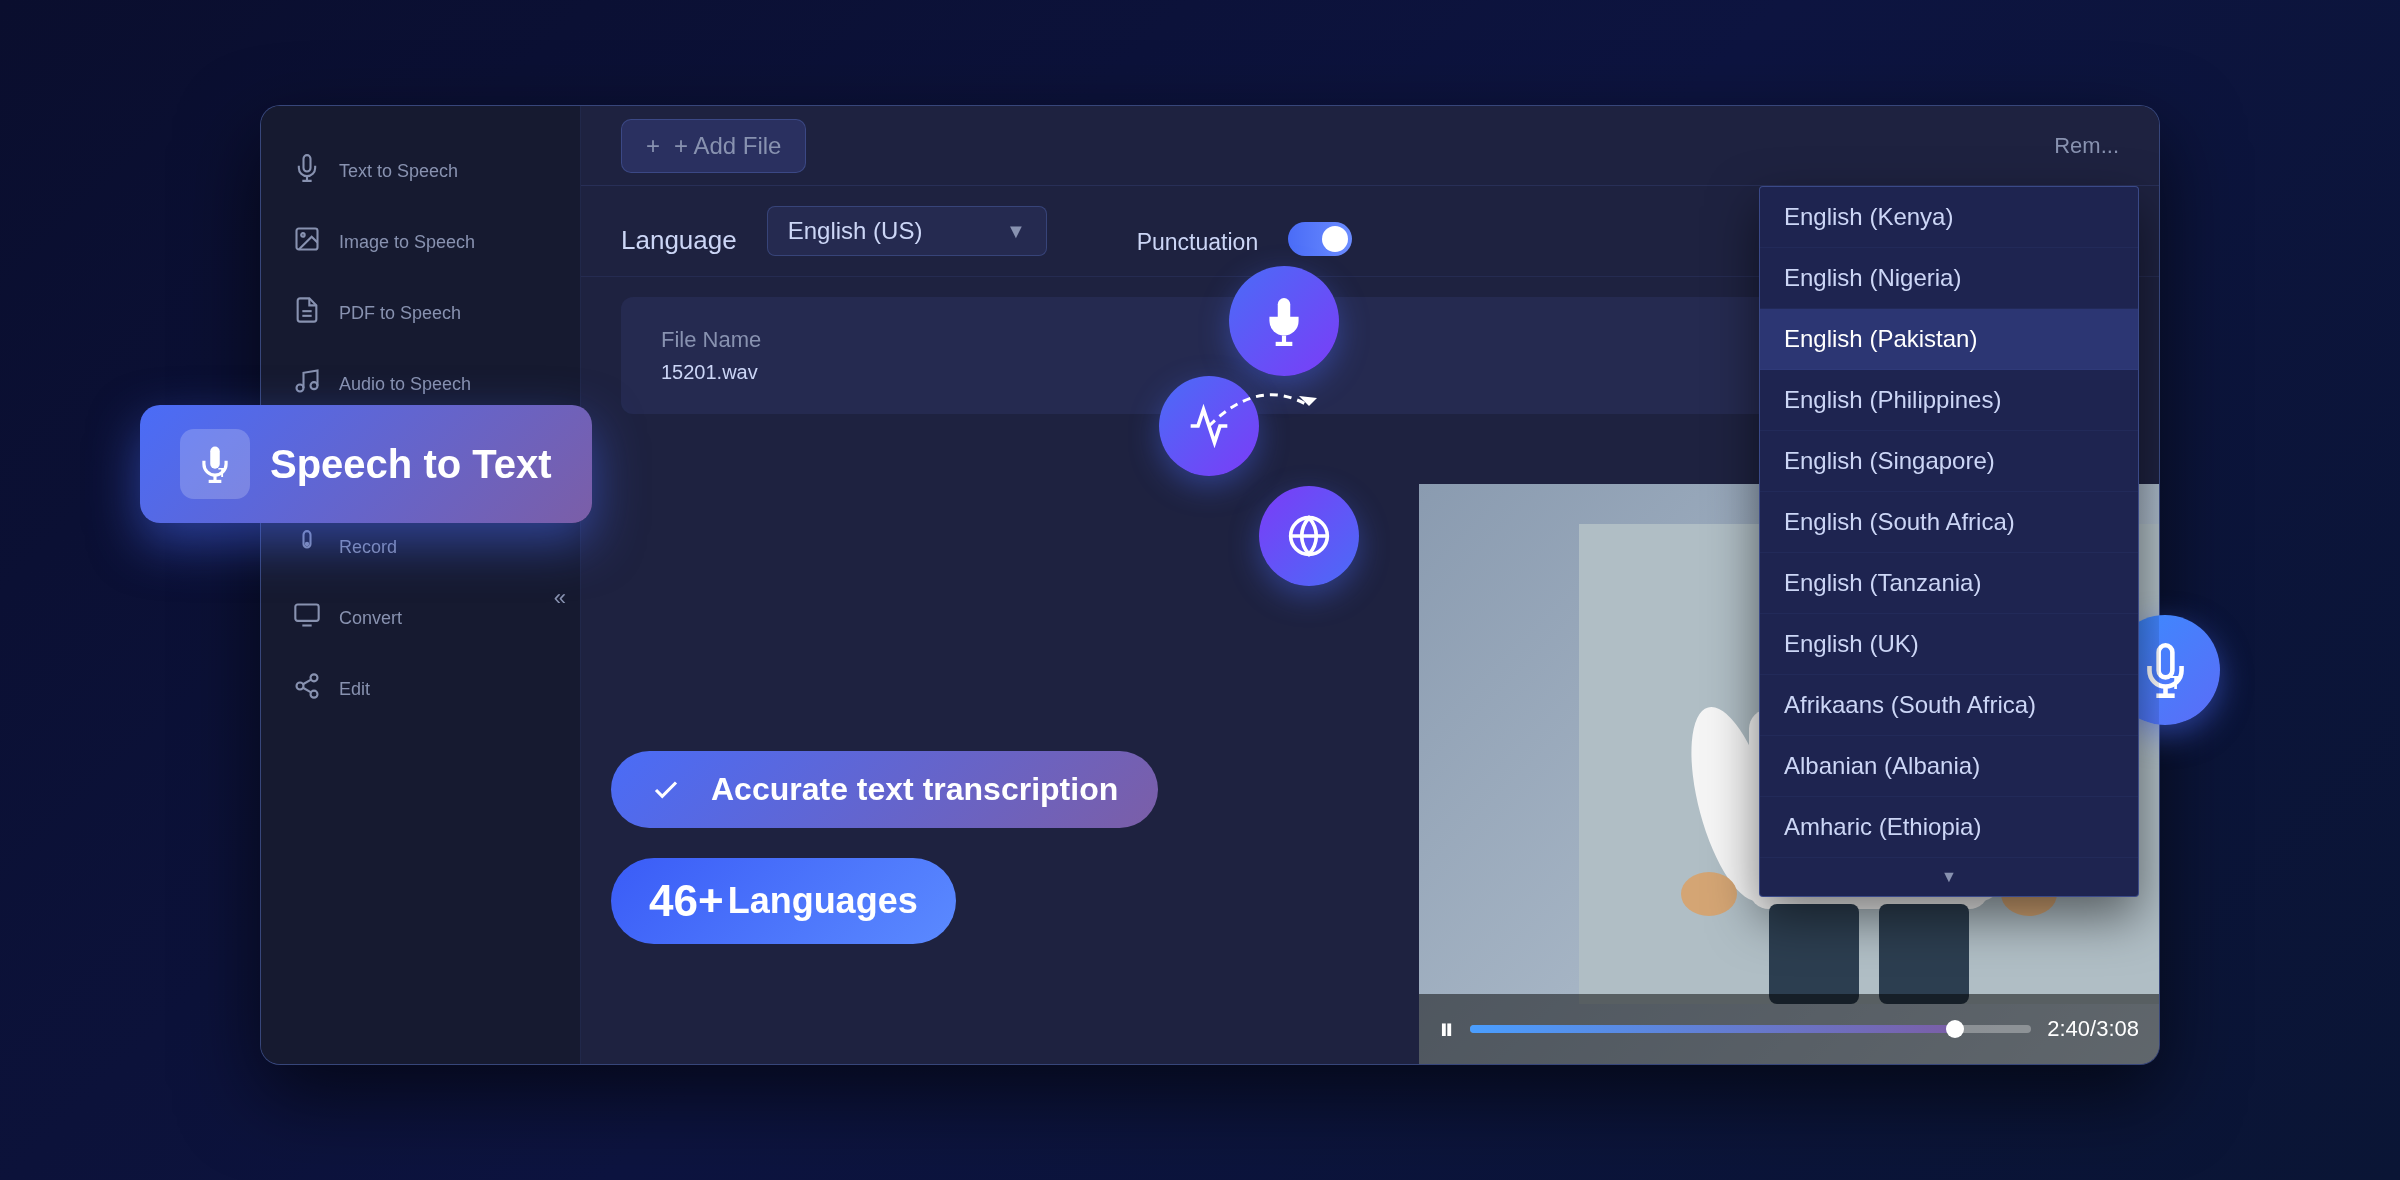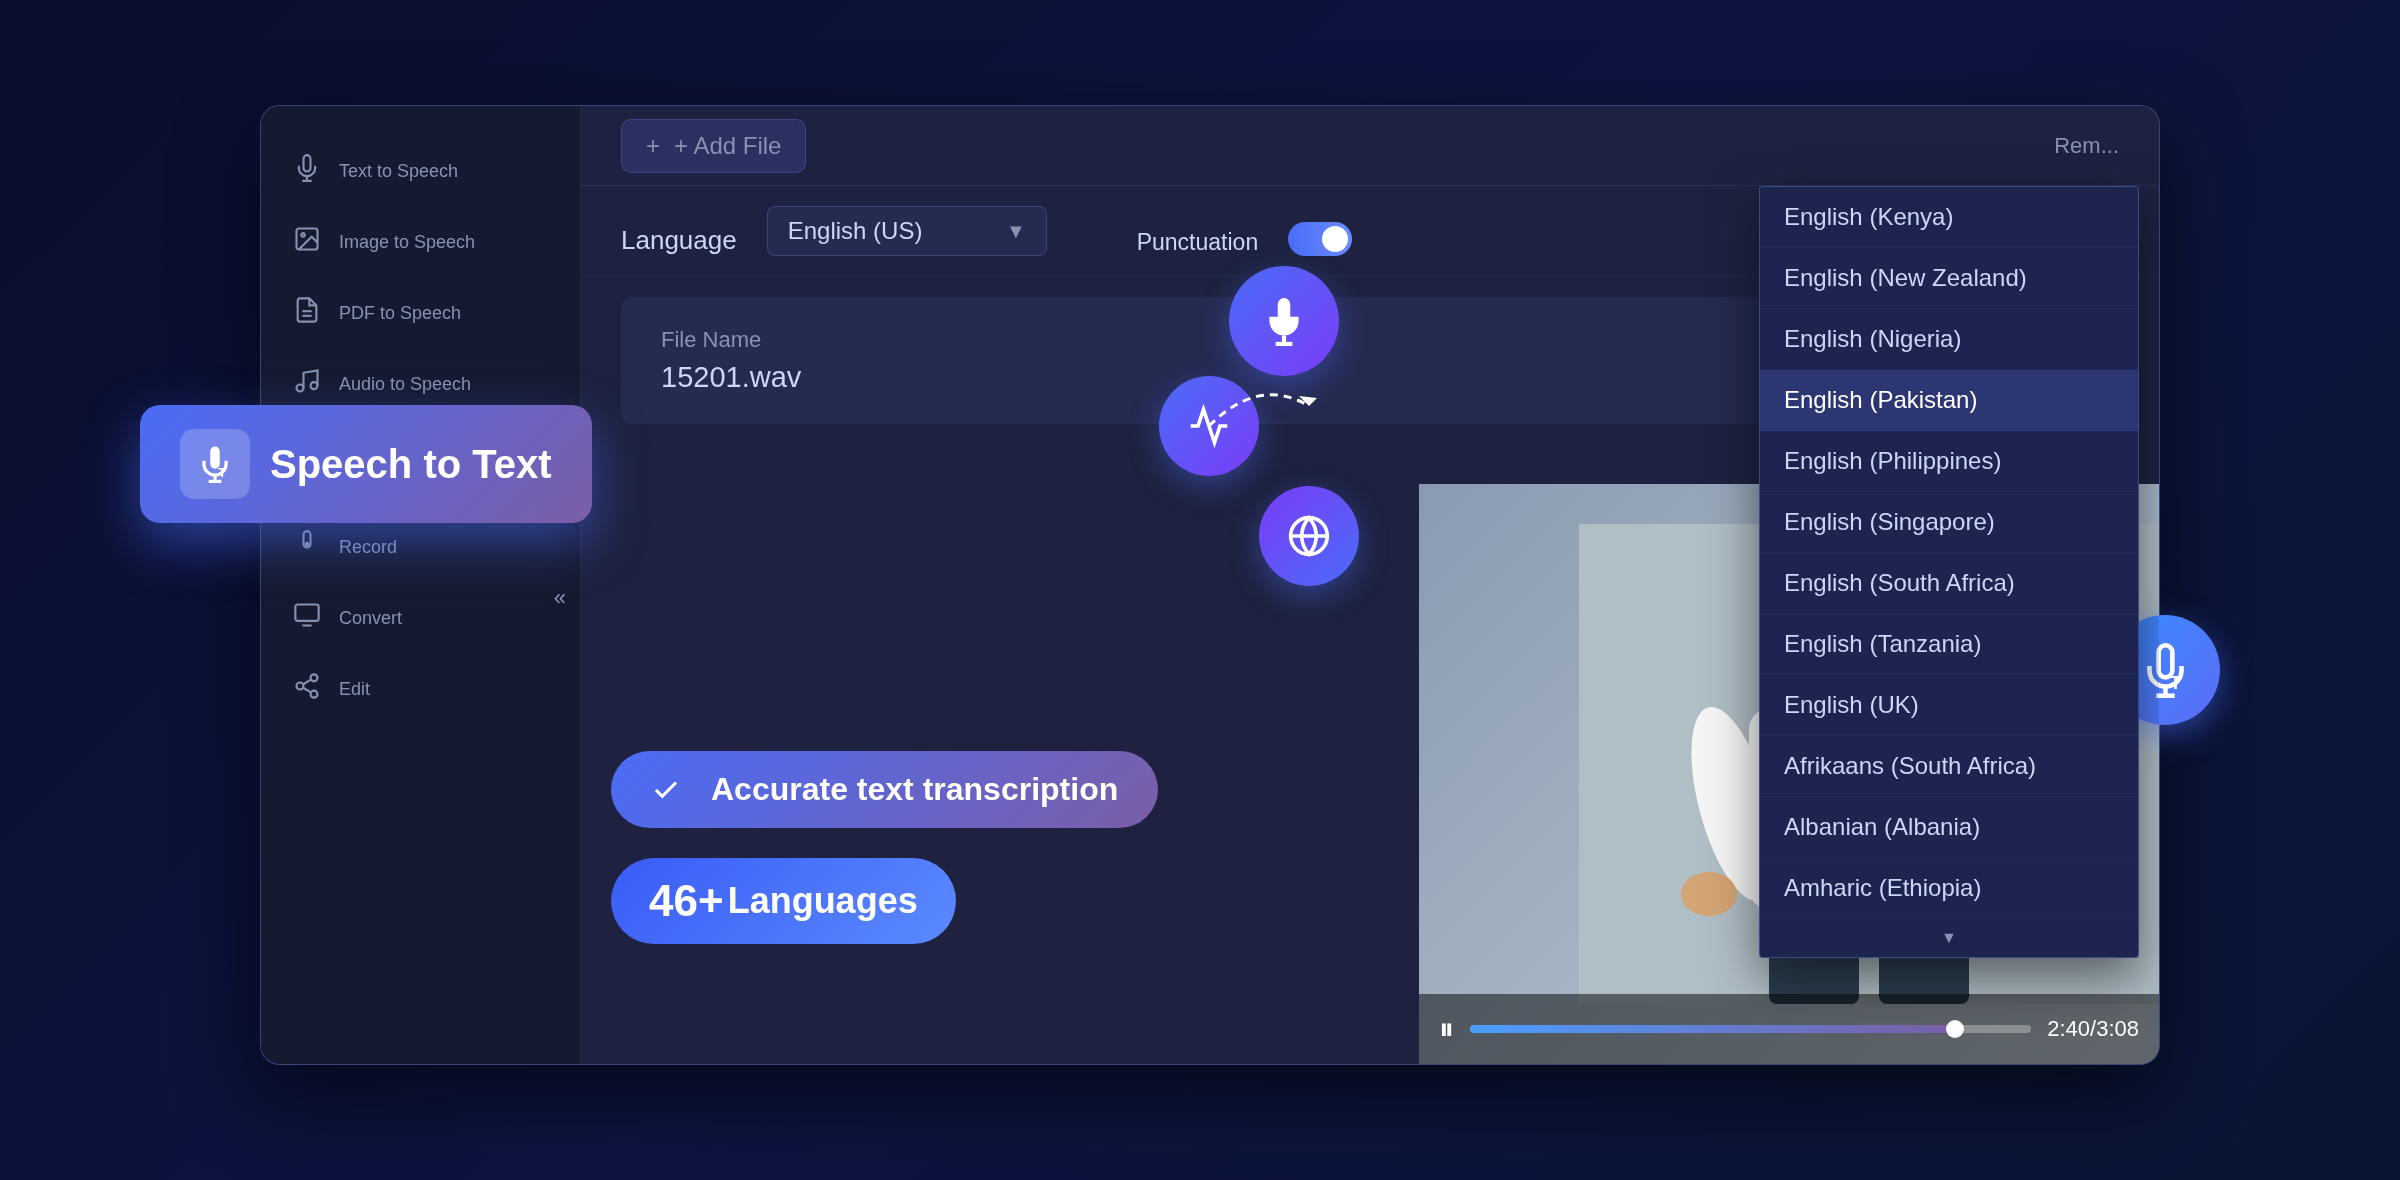--- a/index.html
+++ b/index.html
@@ -185,21 +185,21 @@
     }
 
     .file-name-label {
       color: #8892b0;
       font-size: 22px;
       margin-bottom: 8px;
     }
 
     .file-name-value {
       color: #ccd6f6;
-      font-size: 29px;
+      font-size: 20px;
       font-weight: 500;
     }
 
     .duration-label {
       color: #8892b0;
       font-size: 22px;
     }
 
     .duration-value {
       color: #ccd6f6;
@@ -637,21 +637,20 @@
                 <div class="progress-thumb"></div>
               </div>
             </div>
             <span class="time-display">2:40/3:08</span>
           </div>
         </div>
       </div>
 
       <div class="dropdown-menu">
         <div class="dropdown-item">English (Kenya)</div>
-        <div class="dropdown-item">English (New Zealand)</div>
         <div class="dropdown-item">English (Nigeria)</div>
         <div class="dropdown-item selected">English (Pakistan)</div>
         <div class="dropdown-item">English (Philippines)</div>
         <div class="dropdown-item">English (Singapore)</div>
         <div class="dropdown-item">English (South Africa)</div>
         <div class="dropdown-item">English (Tanzania)</div>
         <div class="dropdown-item">English (UK)</div>
         <div class="dropdown-item">Afrikaans (South Africa)</div>
         <div class="dropdown-item">Albanian (Albania)</div>
         <div class="dropdown-item">Amharic (Ethiopia)</div>

